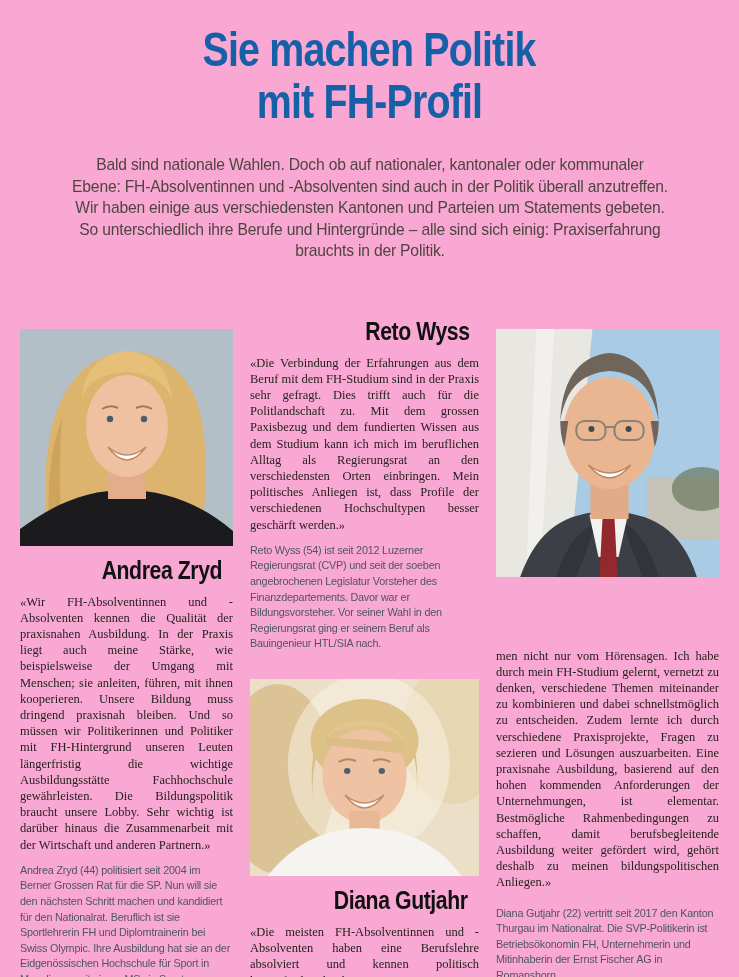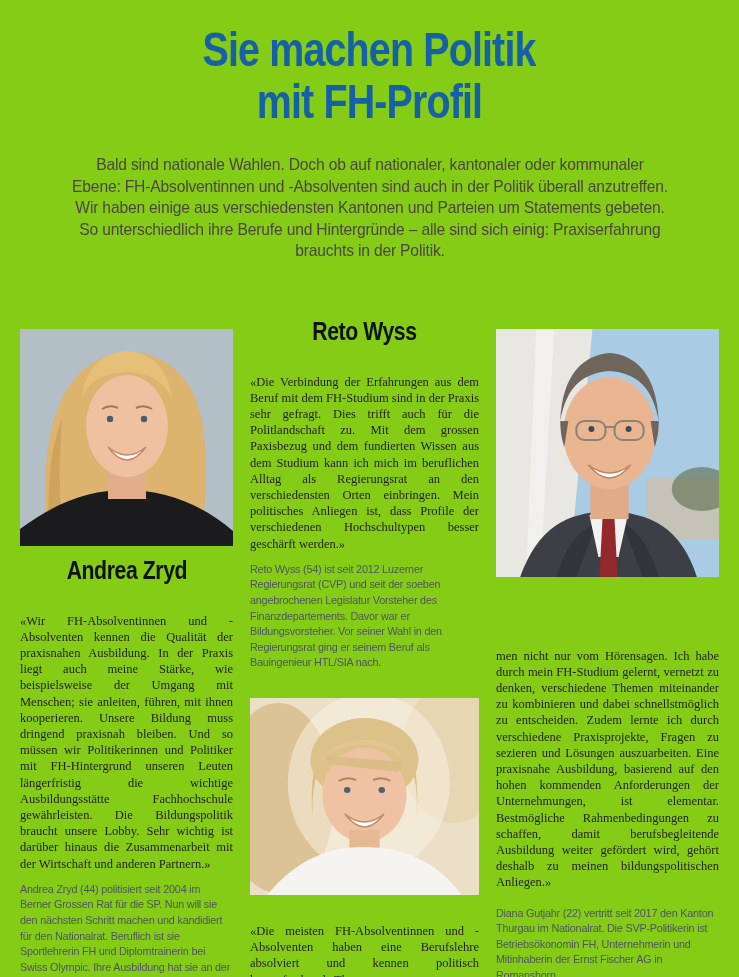--- a/index.html
+++ b/index.html
@@ -1,20 +1,20 @@
 <!DOCTYPE html>
 <html lang="de"><head>
 <meta charset="utf-8">
 <style>
   * { margin:0; padding:0; box-sizing:border-box; }
   html,body { background:#ffffff; }
   body { font-family:"Liberation Sans", sans-serif; }
   .page {
     position:relative; width:739px; height:977px;
-    background:#84cc16; overflow:hidden; margin:0 auto;
+    background:#f9a8d4; overflow:hidden; margin:0 auto;
   }
   
   .masthead { padding-top:24px; text-align:center; }
   .title-line {
     display:inline-block;
     font-size:48px; font-weight:bold; line-height:52px;
     color:#1660a8; letter-spacing:-1px;
     transform:scaleX(0.82); transform-origin:50% 50%;
     white-space:nowrap;
   }
@@ -30,29 +30,29 @@
   .col-left  { width:213px; }
   .col-mid   { width:229px; }
   .col-right { width:223px; }
 
   .photo { display:block; width:100%; overflow:hidden; }
   .photo svg { display:block; width:100%; height:100%; }
   .ph-left  { height:217px; margin-top:12px; }
   .ph-mid   { height:197px; margin-top:27px; }
   .ph-right { height:248px; margin-top:12px; }
 
-  .person-name { text-align:center; margin-top:10px; }
+  .person-name { text-align:right; margin-top:10px; }
   .person-name span {
     display:inline-block; font-size:25px; font-weight:bold; color:#111111;
     letter-spacing:-0.5px; transform:scaleX(0.85); white-space:nowrap;
   }
   .col-mid .person-name.first { margin-top:0; }
 
   .quote {
-    margin-top:28px;
+    margin-top:9px;
     font-family:"Liberation Serif", serif;
     font-size:12.5px; line-height:16.2px; color:#26221f;
     text-align:justify; hyphens:auto; -webkit-hyphens:auto;
   }
   .col-right .quote { margin-top:71px; }
   .bio {
     margin-top:10px;
     font-size:10.8px; line-height:15.6px; color:#4e555e;
     letter-spacing:-0.2px; text-align:left;
   }
@@ -118,20 +118,23 @@
           <path d="M70,58 L142,64 L138,74 L72,66 Z" fill="#d9bd85" opacity="0.9"></path>
           <circle cx="90" cy="92" r="3" fill="#4c6270"></circle>
           <circle cx="122" cy="92" r="3" fill="#4c6270"></circle>
           <path d="M82,83 Q90,78 98,82" stroke="#b08a58" stroke-width="2" fill="none"></path>
           <path d="M114,82 Q122,78 130,83" stroke="#b08a58" stroke-width="2" fill="none"></path>
           <path d="M88,116 Q106,132 124,116 Q106,142 88,116 Z" fill="#ffffff" stroke="#c38d68" stroke-width="1.5"></path>
           <rect x="92" y="132" width="28" height="26" fill="#e7b894"></rect>
           <path d="M16,197 C44,160 74,149 106,149 C140,149 172,162 196,197 Z" fill="#f6f4f0"></path>
         </svg>
       </div>
+      <div class="person-name">
+        <span>Diana Gutjahr</span>
+      </div>
       <p class="quote" lang="de">«Die meisten FH-Absolventinnen und -Absolventen haben eine Berufslehre absolviert und kennen politisch herausfordernde The-</p>
     </div>
 
     <div class="col col-right">
       <div class="photo ph-right">
         <svg viewBox="0 0 222 248" preserveAspectRatio="none">
           <rect width="222" height="248" fill="#a9cbe3"></rect>
           <path d="M0,0 L96,0 L72,248 L0,248 Z" fill="#e9e7e2"></path>
           <path d="M40,0 L58,0 L44,248 L30,248 Z" fill="#f4f3ef" opacity="0.8"></path>
           <rect x="150" y="148" width="72" height="62" fill="#cfbfa8" opacity="0.75"></rect>

